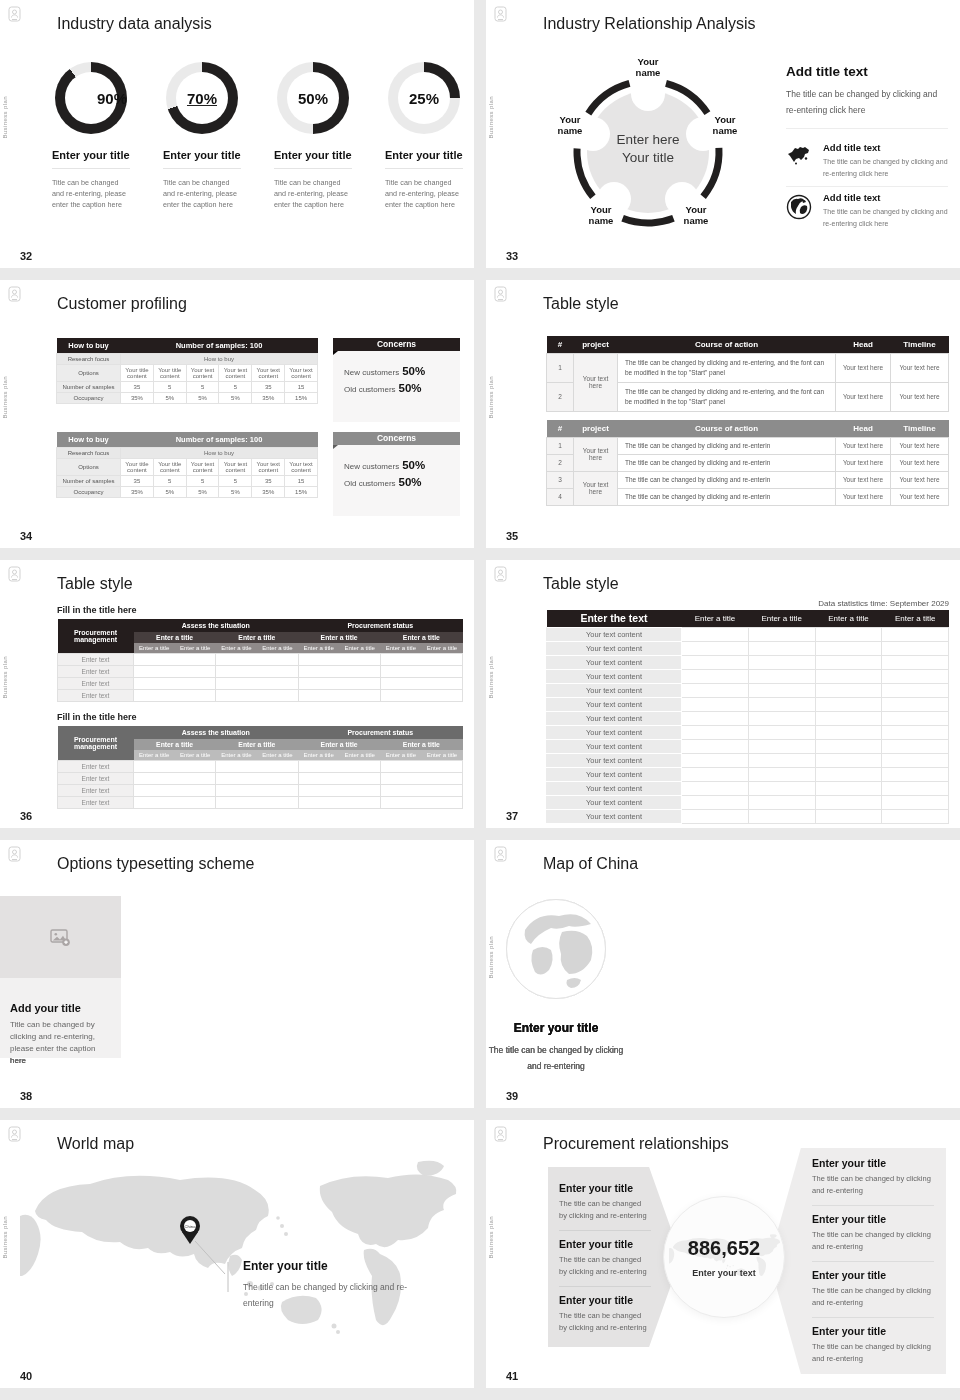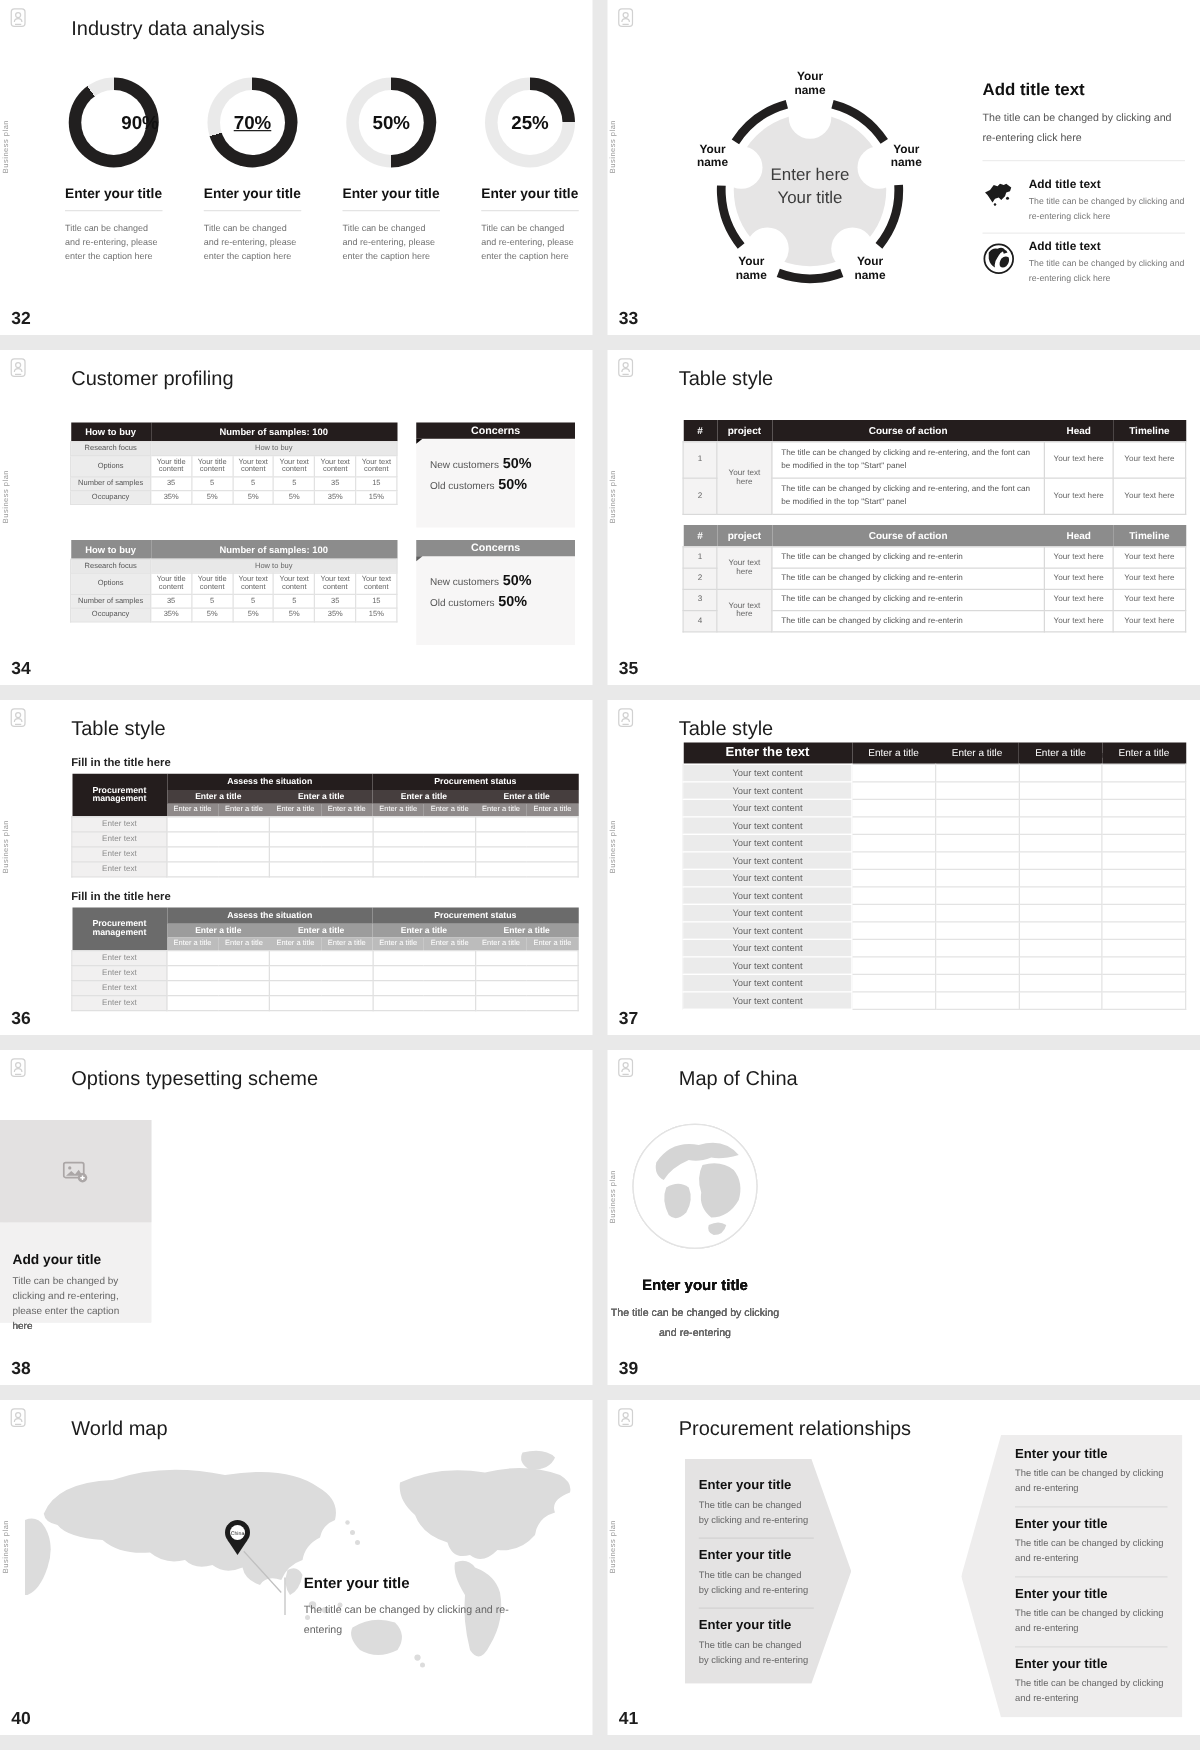--- a/index.html
+++ b/index.html
@@ -3,21 +3,21 @@
 <meta charset="utf-8">
 <style>
 *{margin:0;padding:0;box-sizing:border-box}
 html,body{width:960px;background:#e9e9e9}
 body{height:1400px;font-family:"Liberation Sans",sans-serif;color:#222;overflow:hidden}
 .grid{display:grid;grid-template-columns:474px 474px;grid-template-rows:repeat(5,268px);gap:12px;width:960px}
 .slide{position:relative;background:#fff;overflow:hidden}
 
 .logo{position:absolute;left:8px;top:6px;width:13px;height:16px;opacity:.6}
 .vtext{position:absolute;left:2px;top:96px;writing-mode:vertical-rl;transform:rotate(180deg);font-size:6px;color:#9a9a9a;letter-spacing:.4px}
-.pagenum{position:absolute;left:9px;bottom:6px;font-size:14px;font-weight:bold;color:#1d1d1d}
+.pagenum{position:absolute;left:20px;bottom:6px;font-size:11px;font-weight:bold;color:#1d1d1d}
 .stitle{position:absolute;left:57px;top:15px;font-size:16px;color:#1c1c1c;z-index:5}
 
 .donut-row{position:absolute;left:52px;top:62px;display:flex;gap:33px}
 .dcol{width:78px}
 .donut{width:72px;height:72px;border-radius:50%;position:relative;margin:0 auto;display:flex;align-items:center;justify-content:center}
 .donut::before{content:"";position:absolute;inset:10px;background:#fff;border-radius:50%}
 .dpct{position:relative;z-index:1;font-size:15px;font-weight:bold;color:#111}
 .dtitle{margin-top:15px;font-size:11px;font-weight:bold;color:#111;padding-bottom:7px;border-bottom:1px solid #e4e4e4}
 .dcap{margin-top:8px;font-size:7.2px;color:#737373;line-height:1.55}
 
@@ -75,21 +75,21 @@
 .t36 td{border:1px solid #e0e0e0;height:12px}
 .t36 td.rowlabel{background:#f1f0f0;font-size:6.5px;color:#8c8c8c;text-align:center}
 .t36.t-dark .r1 th,.t36.t-dark .corner{background:#241d1d}
 .t36.t-dark .r2 th{background:#463e3e}
 .t36.t-dark .r3 th{background:#8f8a8a}
 .t36.t-gray .r1 th,.t36.t-gray .corner{background:#6b6b6b}
 .t36.t-gray .r2 th{background:#9c9c9c}
 .t36.t-gray .r3 th{background:#bcbcbc}
 
 .note37{position:absolute;right:11px;top:39px;font-size:8px;color:#555}
-.t37{position:absolute;left:60px;top:34px;width:403px;border-collapse:collapse;table-layout:fixed}
+.t37{position:absolute;left:60px;top:50px;width:403px;border-collapse:collapse;table-layout:fixed}
 .t37 col.c0{width:135px}
 .t37 th{background:#241d1d;color:#fff;height:17px}
 .t37 th.main{font-size:10.5px;font-weight:bold}
 .t37 th.sub{font-size:8px;font-weight:normal}
 .t37 td{height:14px;border:1px solid #e3e3e3;font-size:7.5px}
 .t37 td.lbl{background:#ebebeb;color:#666;text-align:center;border-color:#fff;border-left-color:#ebebeb}
 
 .card38{position:absolute;top:56px;width:121px;height:174px}
 .card38 .img{height:82px;background:#e3e1e1;display:flex;align-items:center;justify-content:center}
 .card38 .body{height:80px;background:#f2f1f1;padding:24px 10px 0}
@@ -170,20 +170,21 @@
   </div>
 
   <div class="slide">
     <svg class="logo" viewBox="0 0 13 16">
         <rect x="1" y="1" width="11" height="14" rx="2.5" fill="none" stroke="#b3b3b3"></rect>
         <circle cx="6.5" cy="6" r="2" fill="none" stroke="#b3b3b3"></circle>
         <path d="M3.5 11.5c0-1.8 1.4-2.6 3-2.6s3 .8 3 2.6" fill="none" stroke="#b3b3b3"></path>
         <path d="M4 13.5h5" stroke="#b3b3b3"></path>
       </svg>
     <div class="vtext">Business plan</div>
+    <div class="stitle">Industry Relationship Analysis</div>
     <svg class="gear-svg" viewBox="-100 -100 200 200">
       <circle r="71" fill="none" stroke="#211f1f" stroke-width="7" stroke-dasharray="52 37" transform="rotate(-3)"></circle>
       <circle r="61" fill="#e6e5e5"></circle>
       <circle cx="0" cy="-58" r="17" fill="#fff"></circle>
       <circle cx="-55" cy="-18" r="17" fill="#fff"></circle>
       <circle cx="55" cy="-18" r="17" fill="#fff"></circle>
       <circle cx="-34" cy="47" r="17" fill="#fff"></circle>
       <circle cx="34" cy="47" r="17" fill="#fff"></circle>
     </svg>
     <div class="gnodes">
@@ -936,16 +937,23 @@
         <div class="pitem">
           <div class="pitem-h">Enter your title</div>
           <div class="pitem-c">The title can be changed by clicking and re-entering</div>
         </div>
 
         <div class="pitem">
           <div class="pitem-h">Enter your title</div>
           <div class="pitem-c">The title can be changed by clicking and re-entering</div>
         </div>
       </div>
+    <div class="statcircle">
+      <svg class="statmap" width="112" height="51" viewBox="0 0 440 200">
+          <use href="#wmapg"></use>
+        </svg>
+      <div class="statv">886,652</div>
+      <div class="statl">Enter your text</div>
+    </div>
     <div class="pagenum">41</div>
   </div>
 
 </div>
 
 </body></html>

